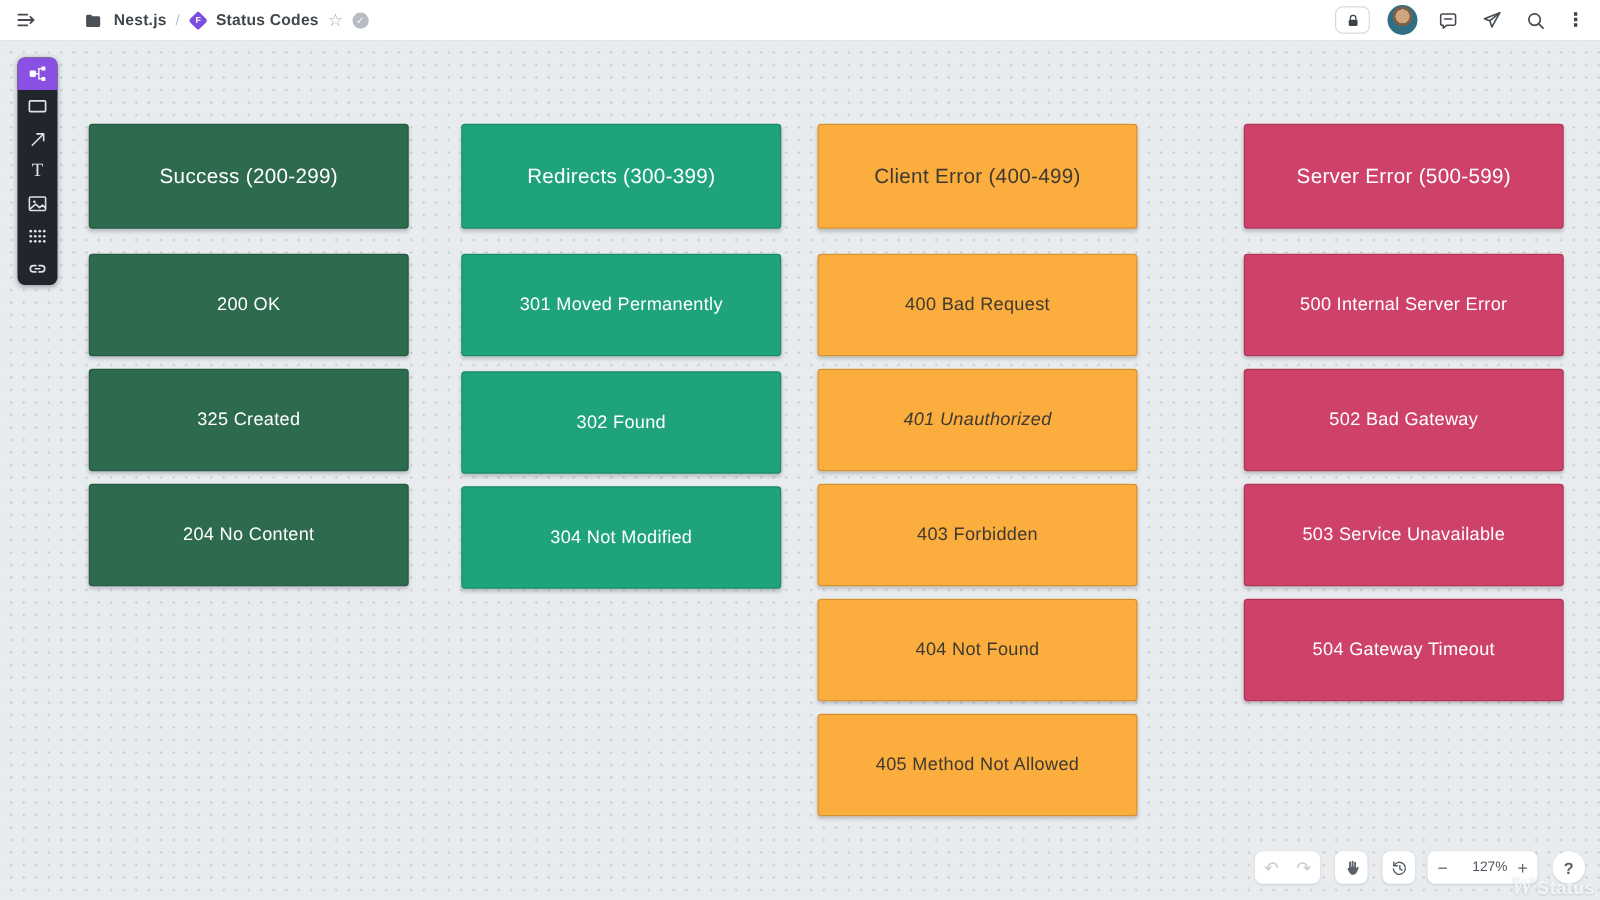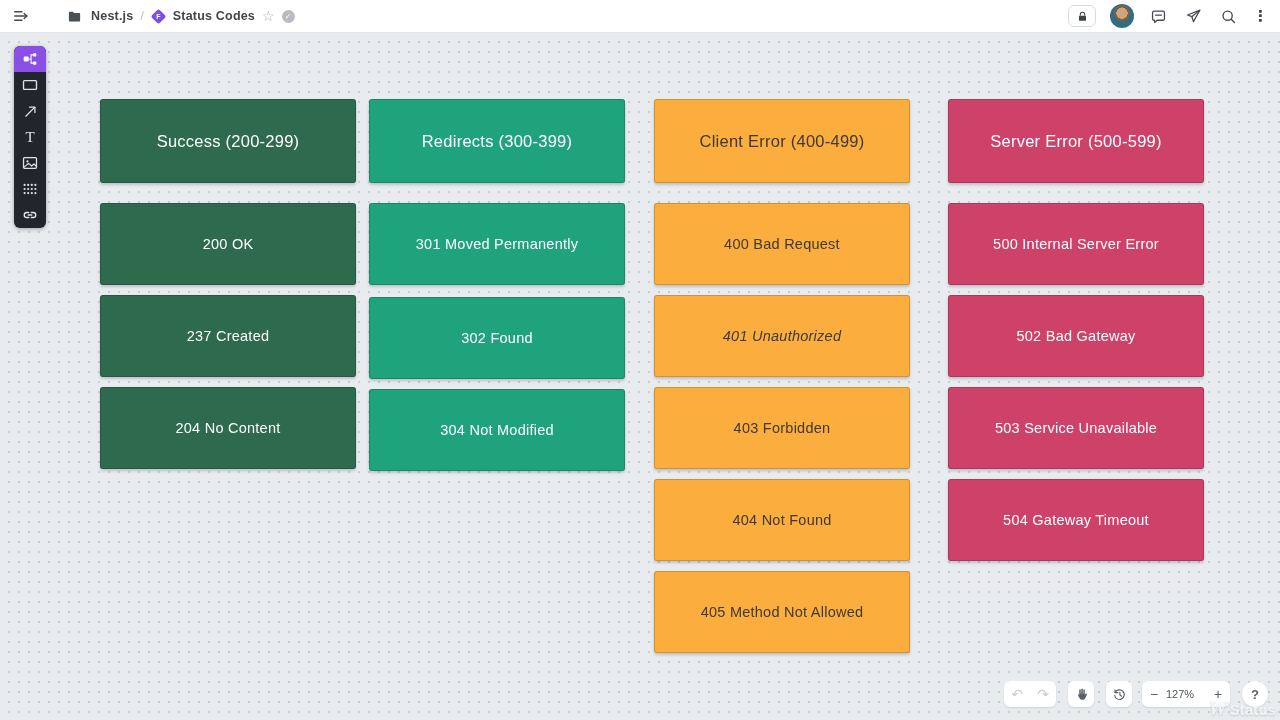--- a/index.html
+++ b/index.html
@@ -61,21 +61,21 @@
   
   .ctrl { position:absolute; bottom:13px; height:26px; background:#fff;
     border-radius:6px; box-shadow:0 1px 2px rgba(31,42,55,.14);
     display:flex; align-items:center; justify-content:center; color:#5a6168; }
   .ctrl-undo { right:224px; width:52px; padding:0; }
   .ctrl-undo .half { width:26px; text-align:center; font-size:14px; color:#c6cbd1; cursor:pointer; }
   .ctrl-hand { right:186px; width:26px; cursor:pointer; }
   .ctrl-history { right:148px; width:26px; cursor:pointer; }
   .ctrl-zoom { right:50px; width:88px; padding:0; }
   .ctrl-zoom .z-btn { width:24px; text-align:center; font-size:14px; cursor:pointer; color:#5a6168; }
-  .ctrl-zoom .z-label { width:40px; text-align:left; font-size:11px; color:#4e545b; cursor:pointer; }
+  .ctrl-zoom .z-label { width:40px; text-align:right; font-size:11px; color:#4e545b; cursor:pointer; }
   .ctrl-help { right:12px; width:26px; border-radius:50%; font-size:13px; font-weight:bold; cursor:pointer; }
 
   .watermark { position:absolute; right:4px; bottom:-1px; z-index:15;
     display:flex; align-items:baseline; gap:3px; pointer-events:none;
     color:rgba(255,255,255,.72); text-shadow:0 1px 2px rgba(120,128,136,.35); }
   .wm-mark { font-family:"Liberation Serif","DejaVu Serif",serif; font-style:italic;
     font-weight:bold; font-size:21px; }
   .wm-text { font-size:14.5px; font-weight:bold; letter-spacing:.3px; }
 </style>
 </head>
@@ -186,41 +186,41 @@
       </div>
       <div class="tool">
         <svg width="18" height="18" viewBox="0 0 20 20" fill="none" stroke="currentColor" stroke-width="1.5" stroke-linecap="round">
           <path d="M8 10h4"></path>
           <path d="M8.6 7.2H6.4a2.8 2.8 0 0 0 0 5.6h2.2"></path>
           <path d="M11.4 7.2h2.2a2.8 2.8 0 0 1 0 5.6h-2.2"></path>
         </svg>
       </div>
     </div>
   <div id="columns-root">
-      <div class="status-col" style="left: 100px;">
+      <div class="status-col" style="left: 71px;">
         <div class="status-box header" style="background: rgb(45, 106, 78); color: rgb(255, 255, 255);">Success (200-299)</div>
         <div class="status-box" style="background: rgb(45, 106, 78); color: rgb(255, 255, 255);">200 OK</div>
-        <div class="status-box" style="background: rgb(45, 106, 78); color: rgb(255, 255, 255);">237 Created</div>
+        <div class="status-box" style="background: rgb(45, 106, 78); color: rgb(255, 255, 255);">325 Created</div>
         <div class="status-box" style="background: rgb(45, 106, 78); color: rgb(255, 255, 255);">204 No Content</div>
       </div>
       <div class="status-col" style="left: 369px;">
         <div class="status-box header" style="background: rgb(31, 163, 125); color: rgb(255, 255, 255);">Redirects (300-399)</div>
         <div class="status-box" style="background: rgb(31, 163, 125); color: rgb(255, 255, 255);">301 Moved Permanently</div>
         <div class="status-box" style="background: rgb(31, 163, 125); color: rgb(255, 255, 255); margin-top: 12px;">302 Found</div>
         <div class="status-box" style="background: rgb(31, 163, 125); color: rgb(255, 255, 255);">304 Not Modified</div>
       </div>
       <div class="status-col" style="left: 654px;">
         <div class="status-box header" style="background: rgb(251, 173, 61); color: rgb(63, 58, 49);">Client Error (400-499)</div>
         <div class="status-box" style="background: rgb(251, 173, 61); color: rgb(63, 58, 49);">400 Bad Request</div>
         <div class="status-box" style="background: rgb(251, 173, 61); color: rgb(63, 58, 49); font-style: italic;">401 Unauthorized</div>
         <div class="status-box" style="background: rgb(251, 173, 61); color: rgb(63, 58, 49);">403 Forbidden</div>
         <div class="status-box" style="background: rgb(251, 173, 61); color: rgb(63, 58, 49);">404 Not Found</div>
         <div class="status-box" style="background: rgb(251, 173, 61); color: rgb(63, 58, 49);">405 Method Not Allowed</div>
       </div>
-      <div class="status-col" style="left: 948px;">
+      <div class="status-col" style="left: 995px;">
         <div class="status-box header" style="background: rgb(206, 66, 106); color: rgb(255, 255, 255);">Server Error (500-599)</div>
         <div class="status-box" style="background: rgb(206, 66, 106); color: rgb(255, 255, 255);">500 Internal Server Error</div>
         <div class="status-box" style="background: rgb(206, 66, 106); color: rgb(255, 255, 255);">502 Bad Gateway</div>
         <div class="status-box" style="background: rgb(206, 66, 106); color: rgb(255, 255, 255);">503 Service Unavailable</div>
         <div class="status-box" style="background: rgb(206, 66, 106); color: #ffffff;">504 Gateway Timeout</div>
       </div>
     </div>
 
   <div class="ctrl ctrl-undo">
     <span class="half">↶</span>

